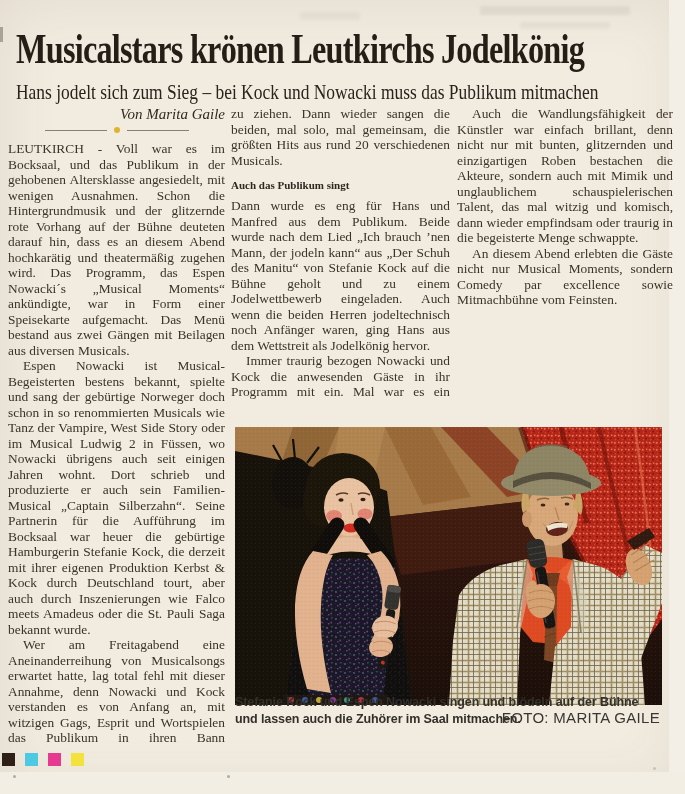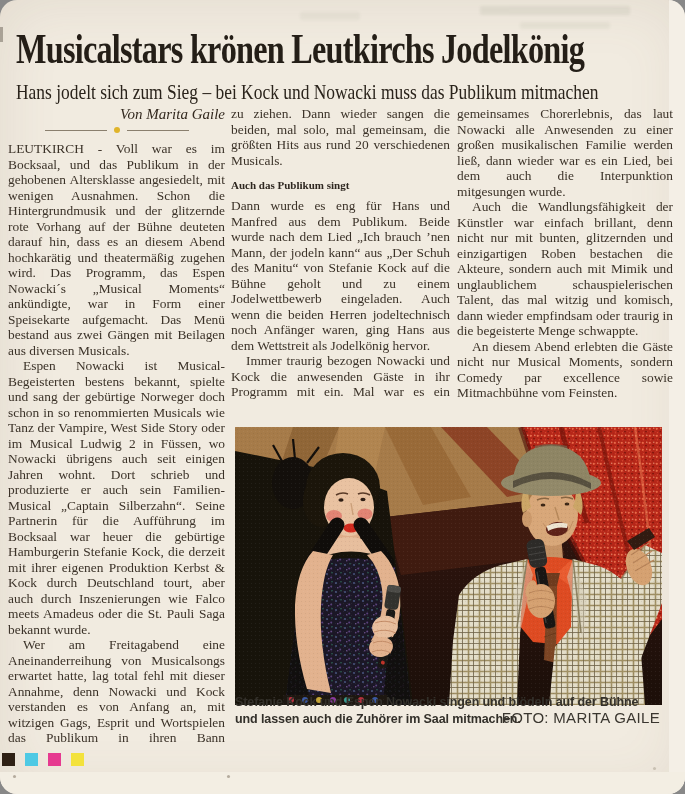--- a/index.html
+++ b/index.html
@@ -2,21 +2,20 @@
 <html lang="de"><head>
 <meta charset="utf-8">
 <style>
   html,body{margin:0;padding:0;background:#888;}
   .page{
     position:relative;width:685px;height:794px;overflow:hidden;
     background:#f1ebe0;
     box-shadow:inset 0 0 60px rgba(120,100,70,.12);
     font-family:"Liberation Serif","DejaVu Serif",serif;
     color:#3b3228;
-    border-radius:17px;
   }
   .right-margin{position:absolute;right:0;top:0;width:16px;height:794px;background:#f4efe6;}
   .bottom-margin{position:absolute;left:0;bottom:0;width:685px;height:22px;background:#f3eee3;}
 
   .headline{
     position:absolute;left:16px;top:24px;margin:0;
     font-size:43px;font-weight:bold;color:#241e17;letter-spacing:-1px;
     white-space:nowrap;transform:scaleX(.75);transform-origin:left top;
   }
   .subheadline{
@@ -89,21 +88,20 @@
   </div>
 
   <div class="col col2">
     <p>zu ziehen. Dann wieder sangen die beiden, mal solo, mal gemeinsam, die größten Hits aus rund 20 verschiedenen Musicals.</p>
     <h3 class="subhead">Auch das Publikum singt</h3>
     <p>Dann wurde es eng für Hans und Manfred aus dem Publikum. Beide wurde nach dem Lied „Ich brauch ’nen Mann, der jodeln kann“ aus „Der Schuh des Manitu“ von Stefanie Kock auf die Bühne geholt und zu einem Jodelwettbewerb eingeladen. Auch wenn die beiden Herren jodeltechnisch noch Anfänger waren, ging Hans aus dem Wettstreit als Jodelkönig hervor.</p>
     <p class="ind runover">Immer traurig bezogen Nowacki und Kock die anwesenden Gäste in ihr Programm mit ein. Mal war es ein</p>
   </div>
 
   <div class="col col3">
-    <p>gemeinsames Chorerlebnis, das laut Nowacki alle Anwesenden zu einer großen musikalischen Familie werden ließ, dann wieder war es ein Lied, bei dem auch die Interpunktion mitgesungen wurde.</p>
     <p class="ind">Auch die Wandlungsfähigkeit der Künstler war einfach brillant, denn nicht nur mit bunten, glitzernden und einzigartigen Roben bestachen die Akteure, sondern auch mit Mimik und unglaublichem schauspielerischen Talent, das mal witzig und komisch, dann wieder empfindsam oder traurig in die begeisterte Menge schwappte.</p>
     <p class="ind">An diesem Abend erlebten die Gäste nicht nur Musical Moments, sondern Comedy par excellence sowie Mitmachbühne vom Feinsten.</p>
   </div>
 
   <figure class="photo">
     <svg viewBox="0 0 427 278" width="427" height="278">
       <defs>
         <linearGradient id="bgDark" x1="0" y1="0" x2="0" y2="1">
           <stop offset="0" stop-color="#361410"></stop>
             <stop offset="1" stop-color="#180c08"></stop>

